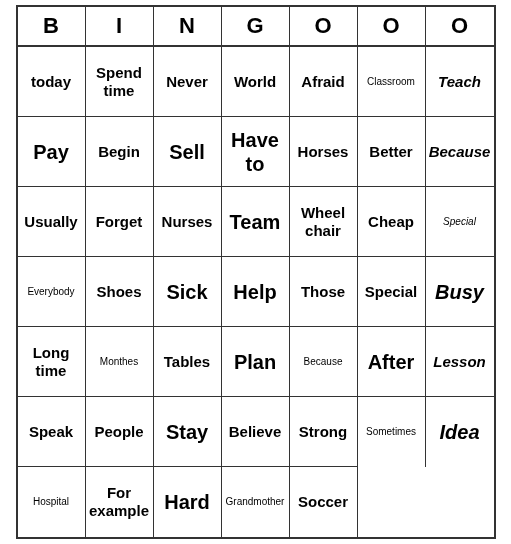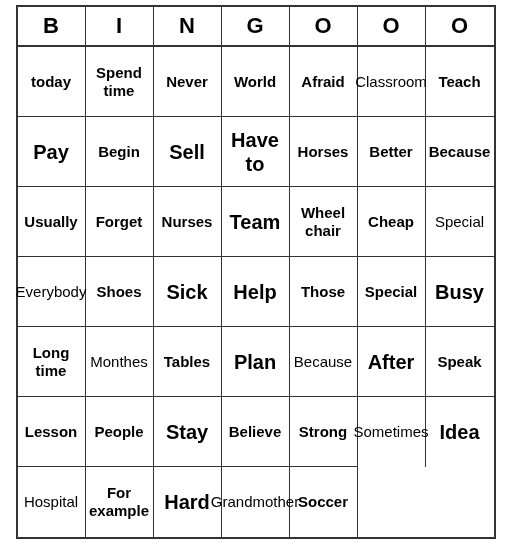--- a/index.html
+++ b/index.html
@@ -41,25 +41,25 @@
     .cell {
       border-right: 1px solid #333;
       border-bottom: 1px solid #333;
       display: flex;
       align-items: center;
       justify-content: center;
       text-align: center;
       padding: 3px;
       line-height: 1.2;
     }
-    .cell:nth-child(7n) { border-right: none; }
+    .cell:nth-child(7n) { border-right: none; font-style: italic; }
     .cell:nth-last-child(-n+7) { border-bottom: none; }
     .size-large { font-size: 20px; font-weight: bold; }
     .size-medium { font-size: 15px; font-weight: bold; }
-    .size-small { font-size: 15px; }
+    .size-small { font-size: 10px; }
   </style>
 </head>
 <body>
 
 <div class="bingo-container">
   <div class="bingo-header">
   <div class="header-cell">B</div>
       <div class="header-cell">I</div>
       <div class="header-cell">N</div>
       <div class="header-cell">G</div>
@@ -95,22 +95,22 @@
       <div class="cell size-large">Help</div>
       <div class="cell size-medium">Those</div>
       <div class="cell size-medium">Special</div>
       <div class="cell size-large">Busy</div>
       <div class="cell size-medium">Long time</div>
       <div class="cell size-small">Monthes</div>
       <div class="cell size-medium">Tables</div>
       <div class="cell size-large">Plan</div>
       <div class="cell size-small">Because</div>
       <div class="cell size-large">After</div>
+      <div class="cell size-medium">Lesson</div>
       <div class="cell size-medium">Speak</div>
-      <div class="cell size-medium">Lesson</div>
       <div class="cell size-medium">People</div>
       <div class="cell size-large">Stay</div>
       <div class="cell size-medium">Believe</div>
       <div class="cell size-medium">Strong</div>
       <div class="cell size-small">Sometimes</div>
       <div class="cell size-large">Idea</div>
       <div class="cell size-small">Hospital</div>
       <div class="cell size-medium">For example</div>
       <div class="cell size-large">Hard</div>
       <div class="cell size-small">Grandmother</div>

